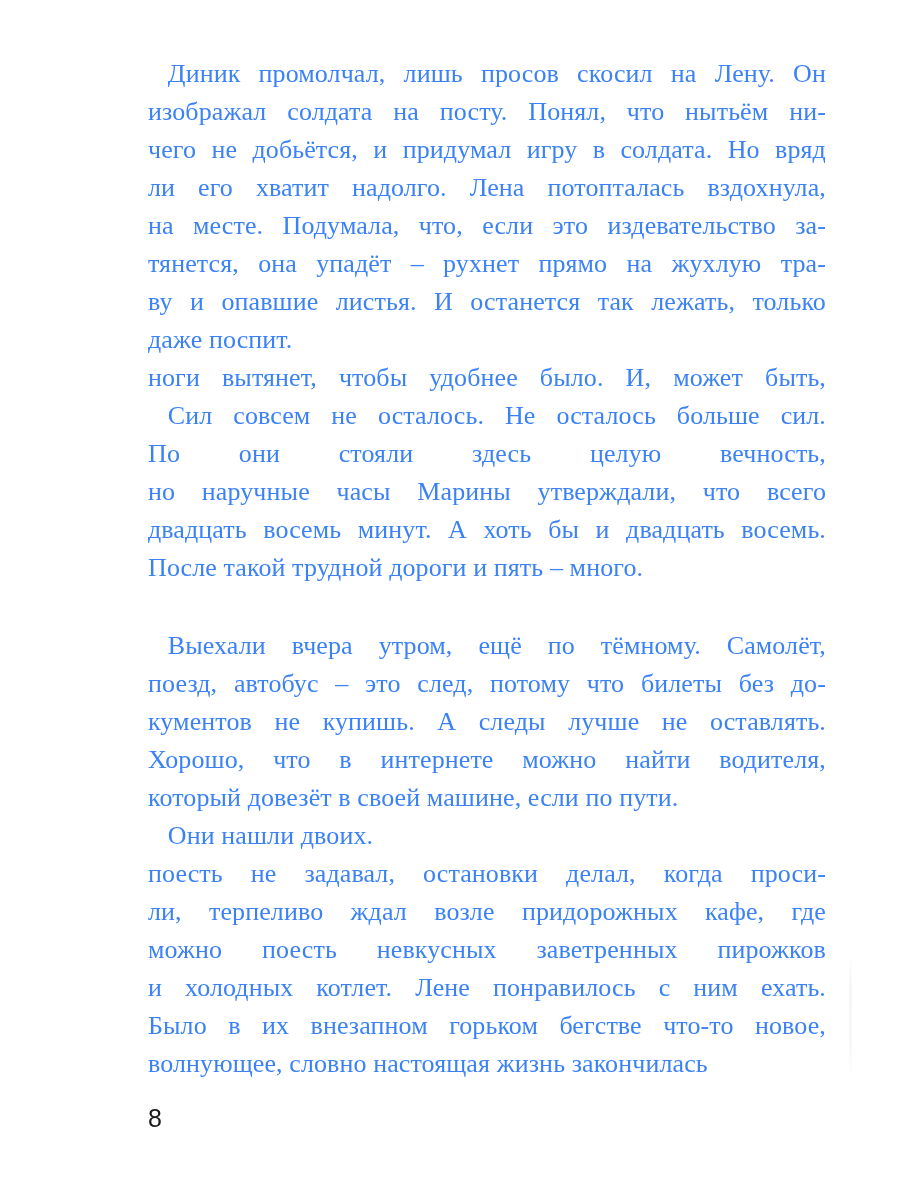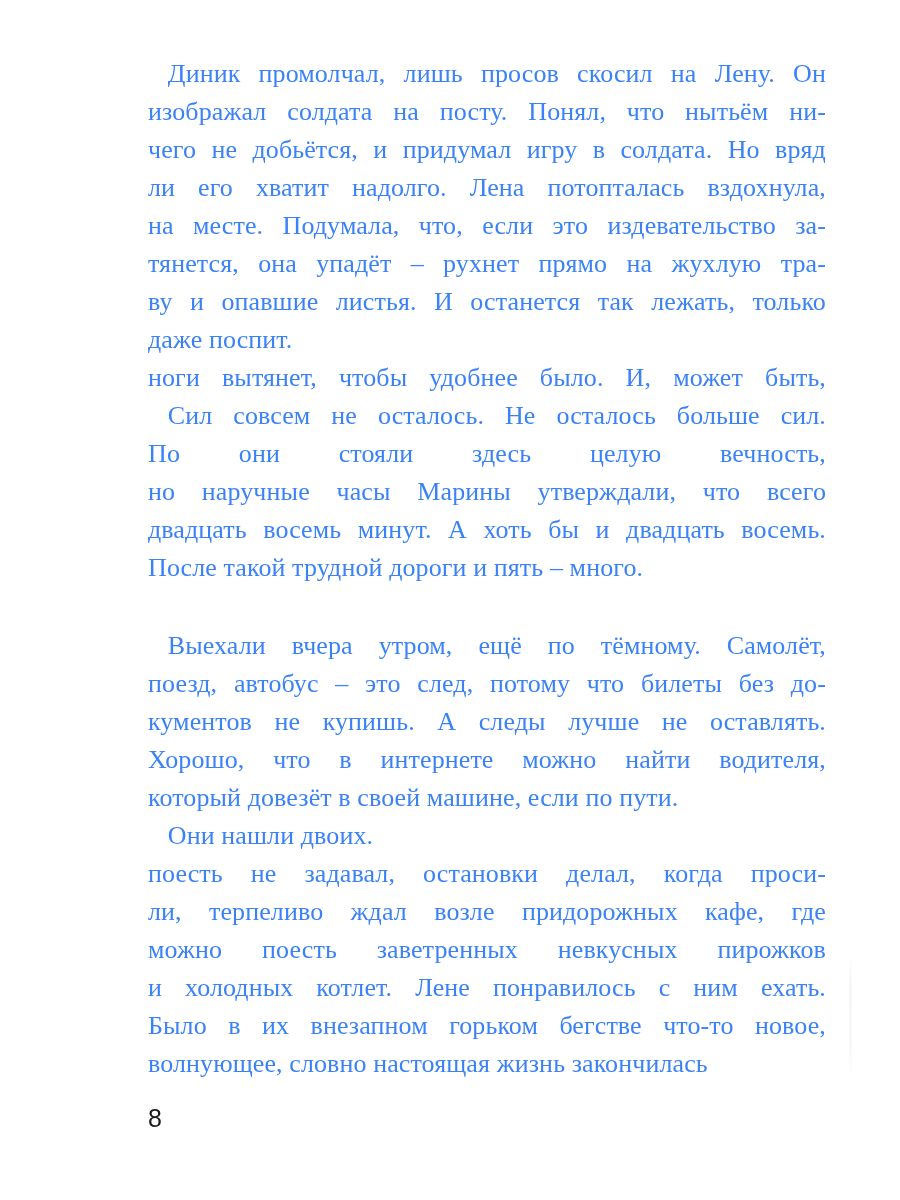--- a/index.html
+++ b/index.html
@@ -269,22 +269,22 @@
             <span>терпеливо</span>
             <span>ждал</span>
             <span>возле</span>
             <span>придорожных</span>
             <span>кафе,</span>
             <span>где</span>
           </div>
           <div class="line just">
             <span>можно</span>
             <span>поесть</span>
+            <span>невкусных</span>
             <span>заветренных</span>
-            <span>невкусных</span>
             <span>пирожков</span>
           </div>
           <div class="line just">
             <span>и</span>
             <span>холодных</span>
             <span>котлет.</span>
             <span>Лене</span>
             <span>понравилось</span>
             <span>с</span>
             <span>ним</span>

